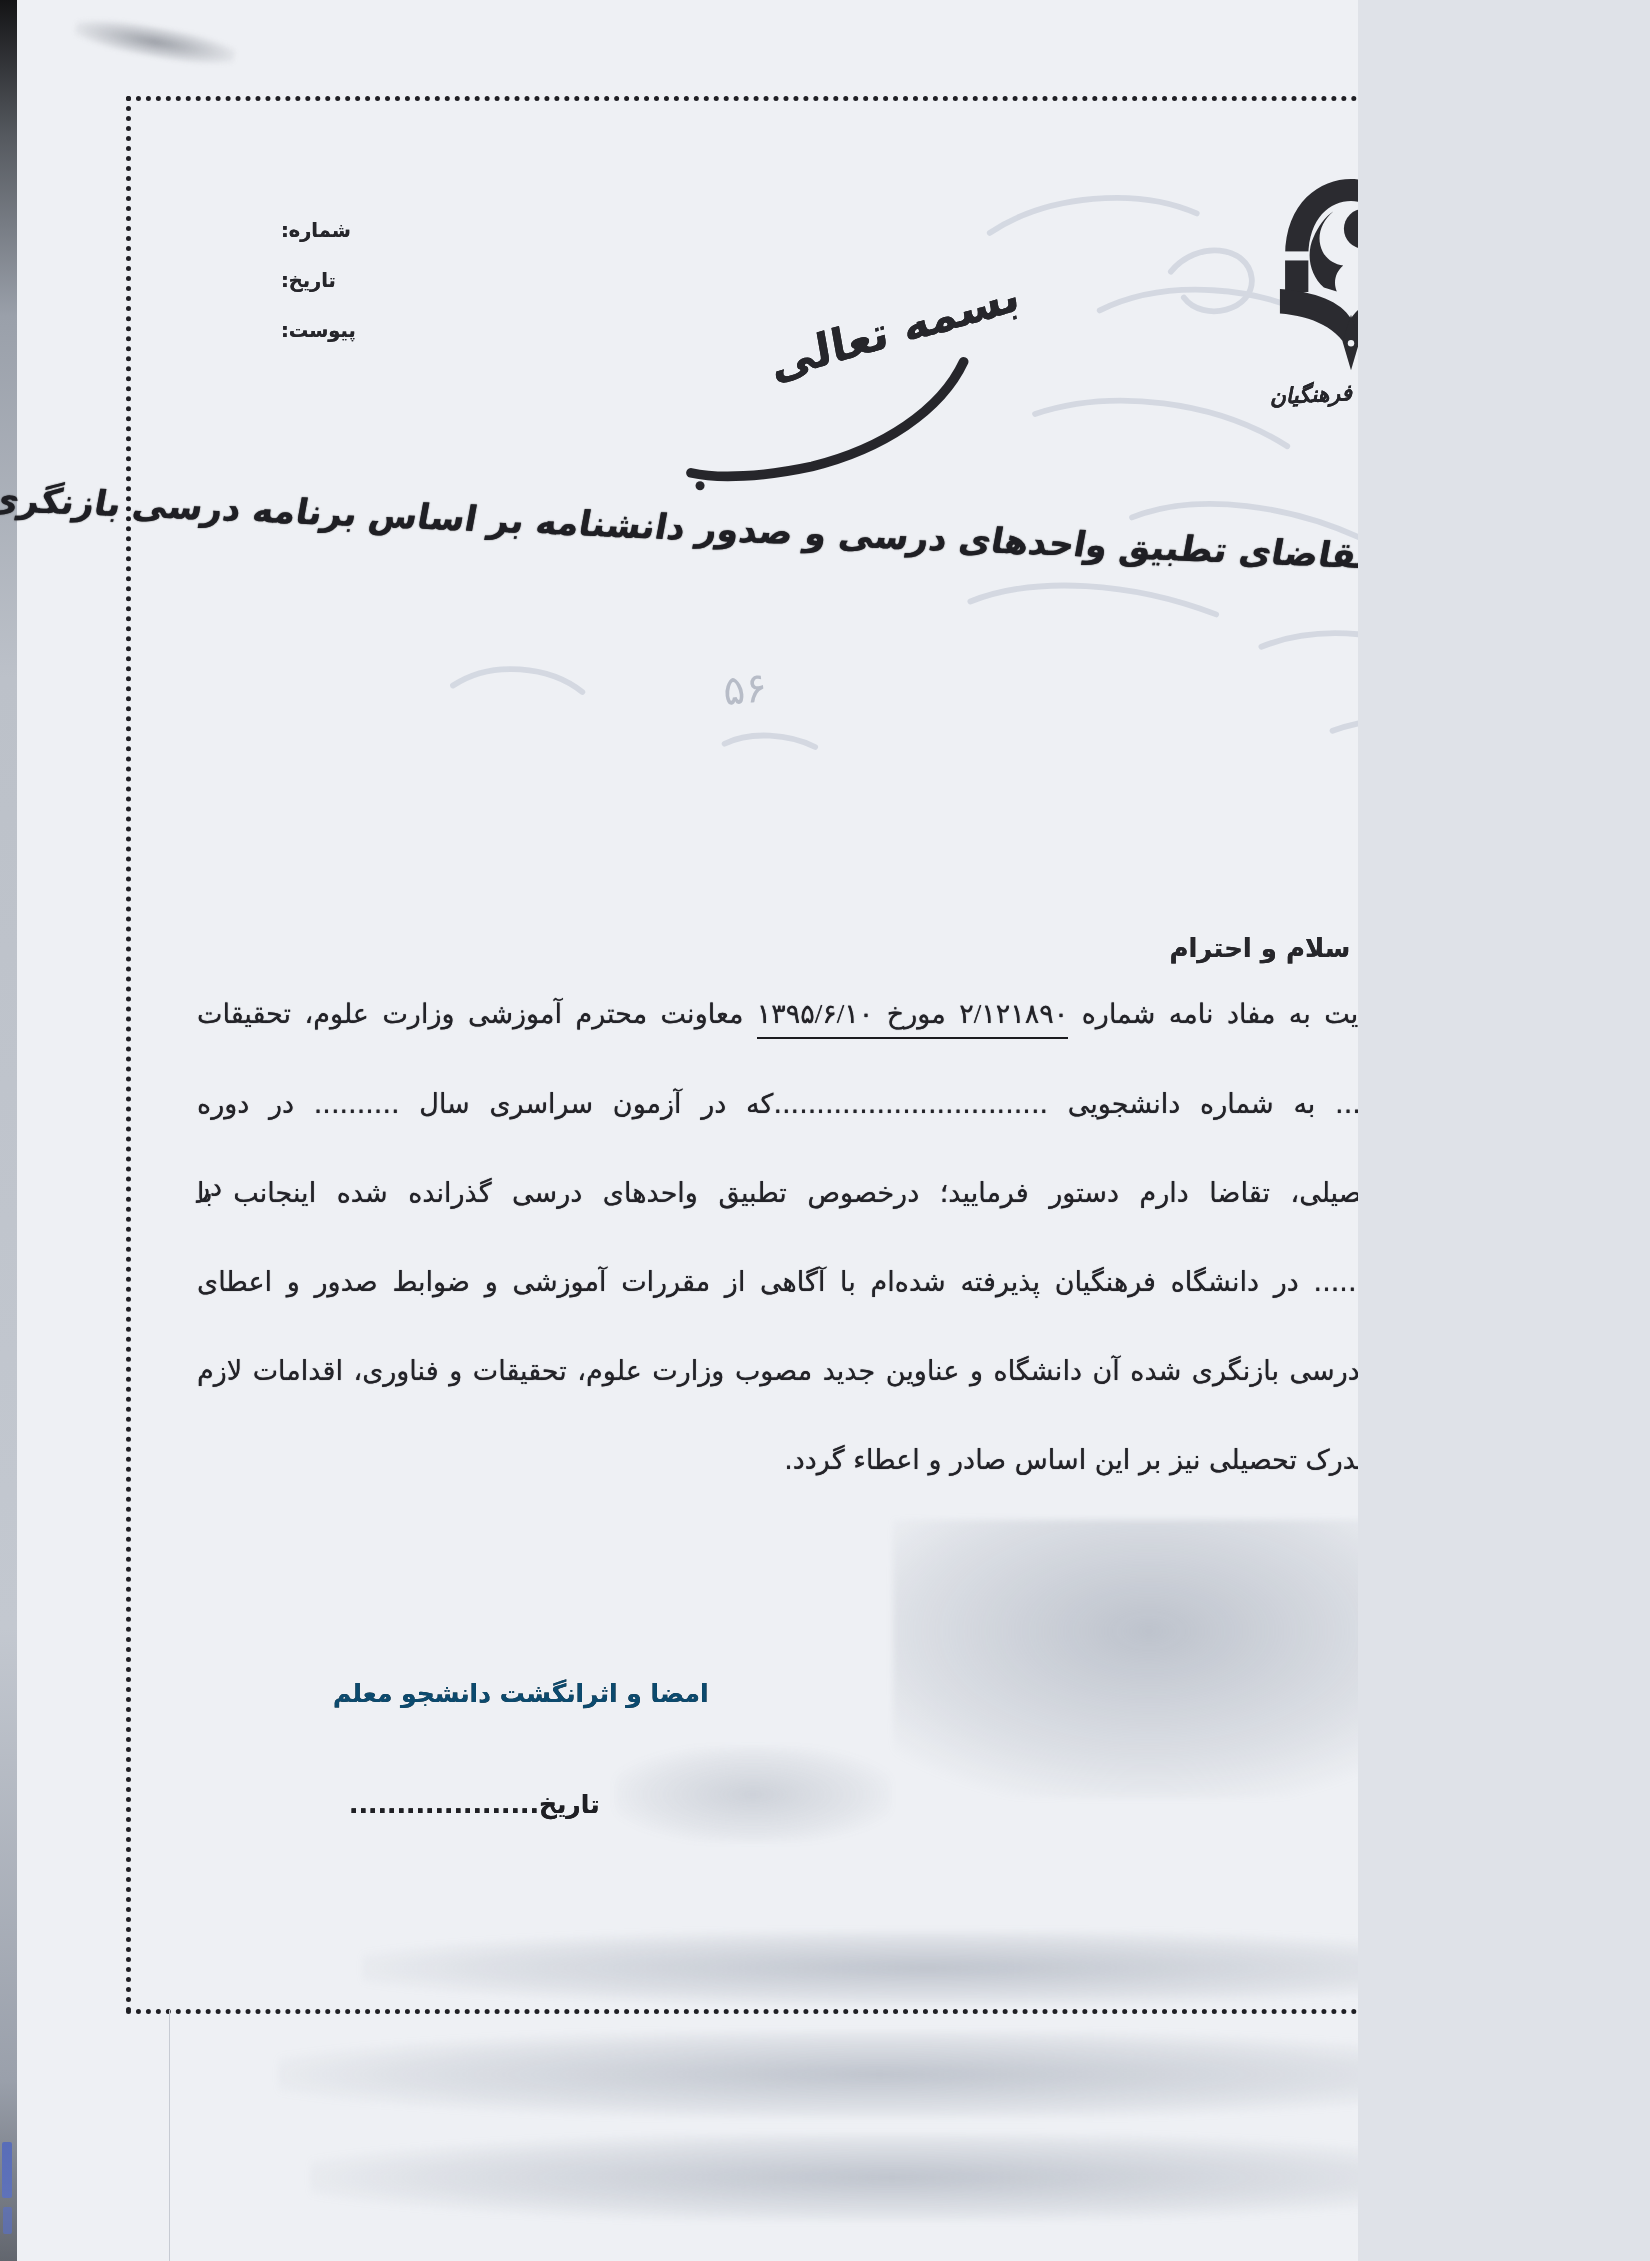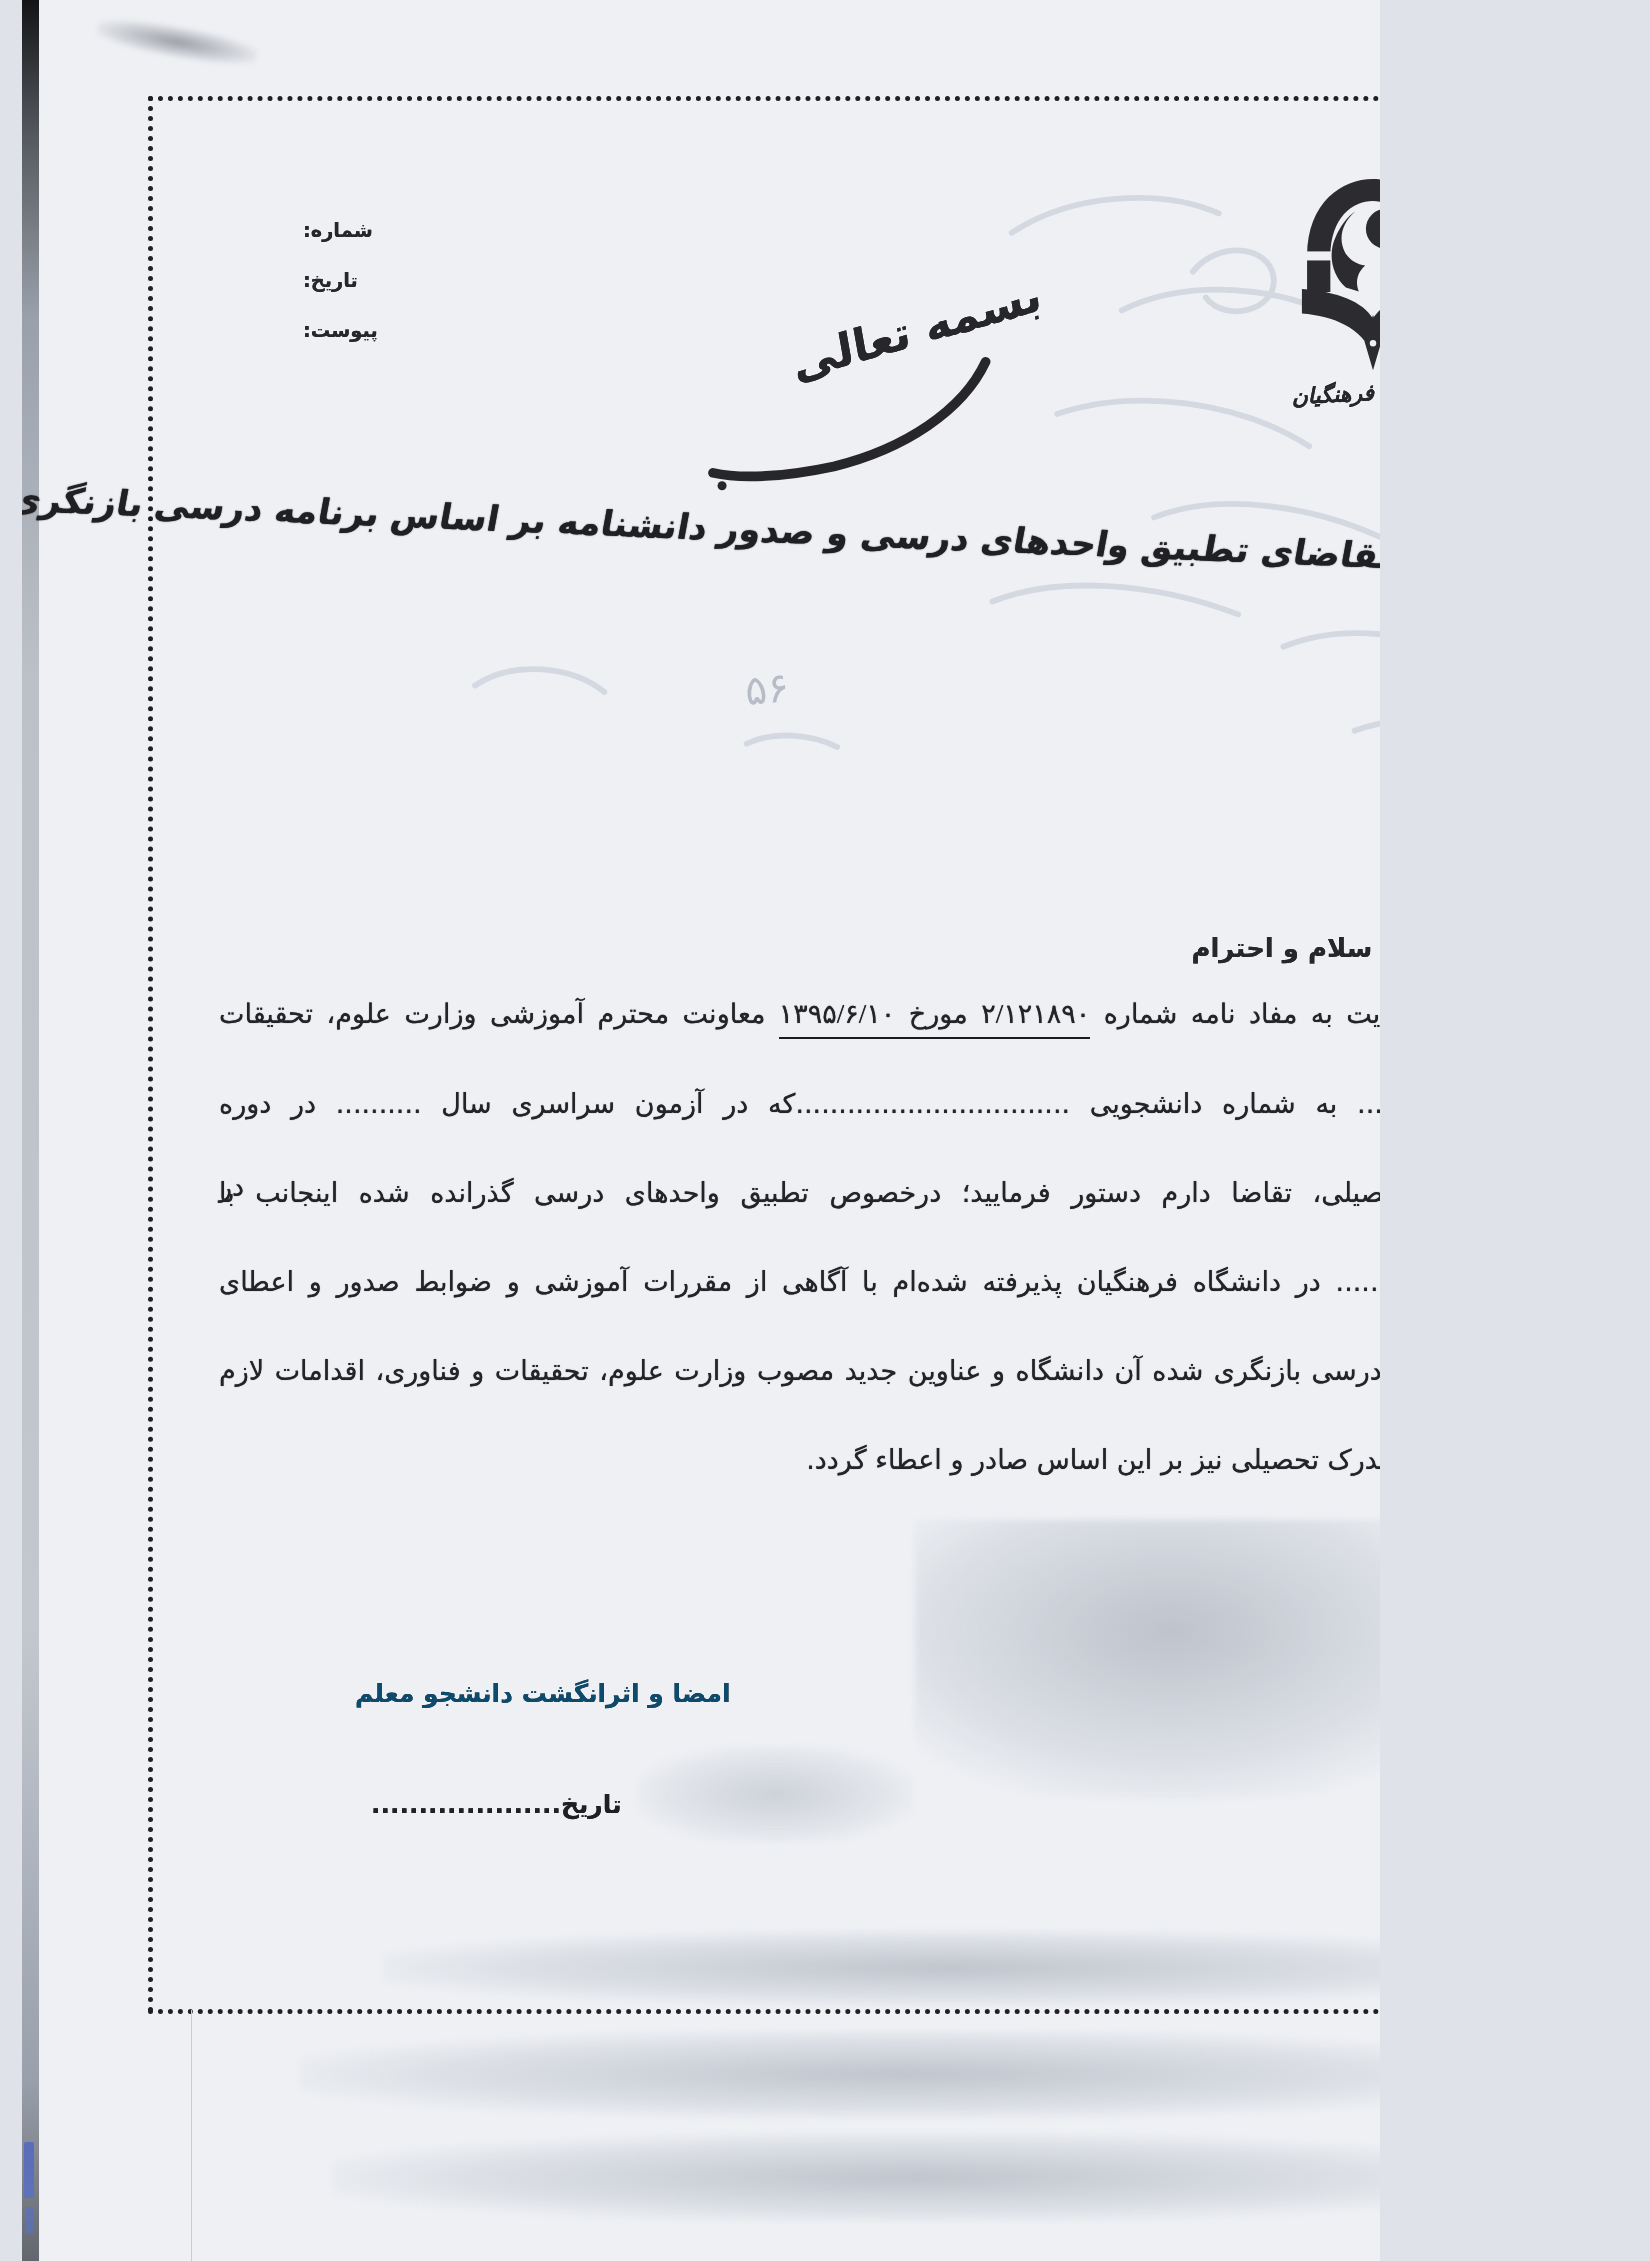--- a/index.html
+++ b/index.html
@@ -1,20 +1,20 @@
 <!DOCTYPE html>
 <html lang="fa" style="font-size:10.3px"><head>
 <meta charset="utf-8">
 <style>
   html,body{margin:0;padding:0;background:#dfe2e8;}
   .page{
     position:relative;width:1358px;height:2261px;overflow:hidden;
     background:#eef0f4;
     font-family:"DejaVu Sans",sans-serif;
-    direction:rtl;color:#232328;margin-left:22px;
+    direction:rtl;color:#232328;
   }
   
   .edge-left{position:absolute;left:0;top:0;width:17px;height:100%;
     background:linear-gradient(180deg,#141416 0%,#55595f 6%,#9aa0aa 14%,#bcc1c9 30%,#c3c8d0 72%,#9aa0ab 92%,#62666e 100%);}
   .edge-right{position:absolute;left:1622px;top:0;width:28.5px;height:100%;
     background:#e3e6eb;border-left:1.3px solid #c9cdd5;}
   .corner-streak{position:absolute;left:74px;top:27px;width:162px;height:30px;
     background:radial-gradient(ellipse at 50% 50%,rgba(90,95,105,.55),rgba(90,95,105,.15) 60%,transparent 80%);
     transform:rotate(10deg);filter:blur(1.9px);}
   .watermark-blue{position:absolute;left:1.9px;top:2142px;width:10.3px;height:56px;

